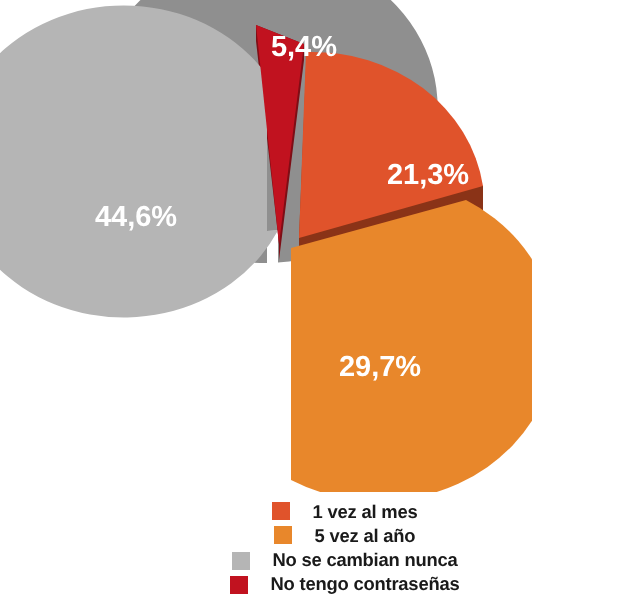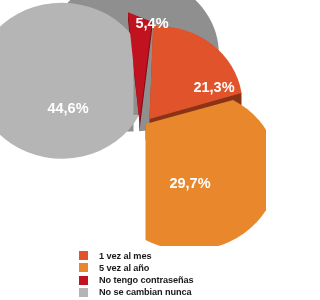--- a/index.html
+++ b/index.html
@@ -45,20 +45,21 @@
     width: 266px;
     height: 50px;
     box-sizing: border-box;
     padding-left: 79px;
   }
   .legend-row {
     display: flex;
     align-items: center;
     height: 11.6px;
     margin-bottom: 0.6px;
+    justify-content: center;
   }
   .legend-swatch {
     width: 9px;
     height: 9px;
     flex: 0 0 9px;
     margin-right: 11px;
   }
   .legend-text {
     font-family: "Liberation Sans", sans-serif;
     font-weight: bold;
@@ -133,24 +134,24 @@
       <span class="legend-swatch" style="background:#E0532B"></span>
       <span class="legend-text">1 vez al mes</span>
     </div>
 
     <div class="legend-row">
       <span class="legend-swatch" style="background:#E8872B"></span>
       <span class="legend-text">5 vez al año</span>
     </div>
 
     <div class="legend-row">
-      <span class="legend-swatch" style="background:#C1121F"></span>
-      <span class="legend-text">No tengo contraseñas</span>
+      <span class="legend-swatch" style="background:#B5B5B5"></span>
+      <span class="legend-text">No se cambian nunca</span>
     </div>
 
     <div class="legend-row">
-      <span class="legend-swatch" style="background:#B5B5B5"></span>
-      <span class="legend-text">No se cambian nunca</span>
+      <span class="legend-swatch" style="background:#C1121F"></span>
+      <span class="legend-text">No tengo contraseñas</span>
     </div>
 
   </div>
 
 </div>
 
 </body></html>

